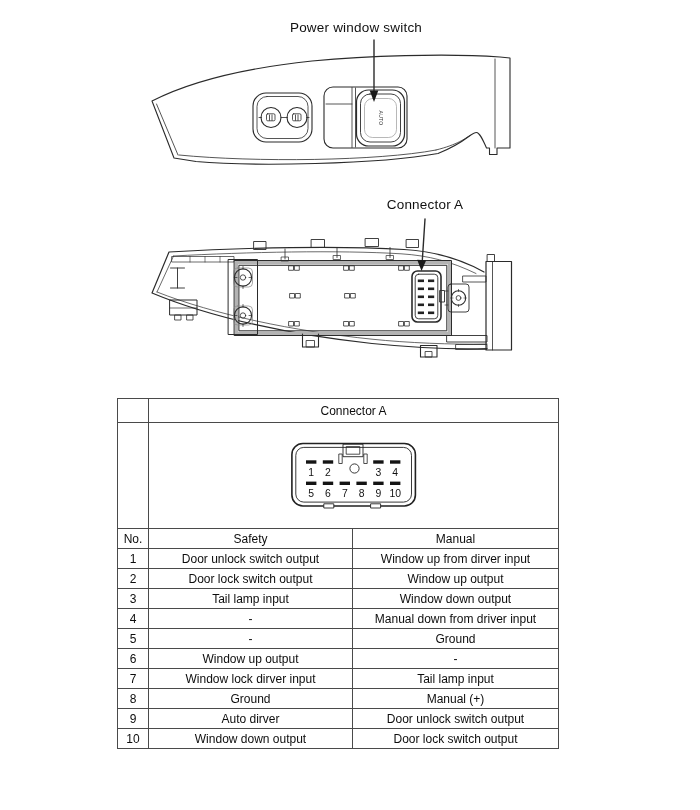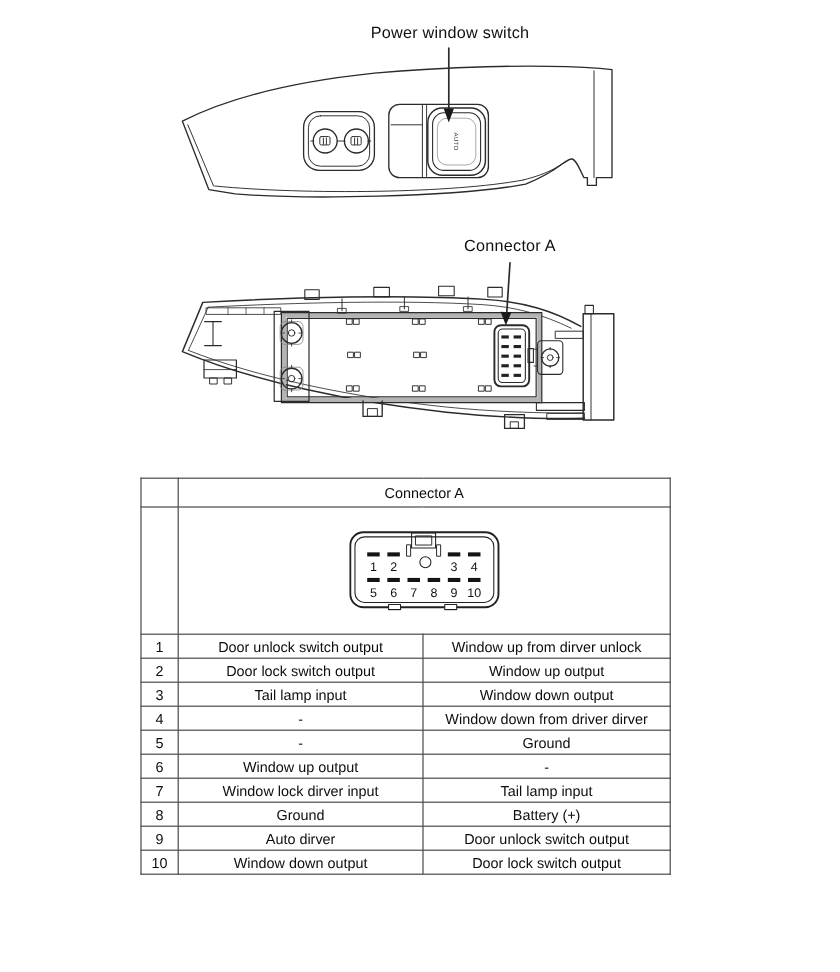--- a/index.html
+++ b/index.html
@@ -1,21 +1,21 @@
 <!DOCTYPE html>
 <html><head>
 <meta charset="utf-8">
 <style>
   html,body{margin:0;padding:0;background:#ffffff;}
   .stage{position:relative;width:700px;height:810px;background:#ffffff;
          font-family:"Liberation Sans",sans-serif;color:#111;overflow:hidden;}
   svg.lineart{position:absolute;left:0;top:0;display:block;}
   .fig-label{position:absolute;transform:translateX(-50%);font-size:13.5px;
              color:#101010;white-space:nowrap;letter-spacing:.2px;}
-  #label-top{left:375px;top:20px;}
+  #label-top{left:356px;top:20px;}
   #label-bottom{left:425px;top:197px;}
   table.pin-table{position:absolute;left:117px;top:398px;width:441px;
                   border-collapse:collapse;table-layout:fixed;background:#fff;
                   border:1px solid #2e2e2e;}
   .pin-table td,.pin-table th{border:1px solid #4a4a4a;text-align:center;
                   vertical-align:middle;padding:0;font-size:12px;color:#0d0d0d;
                   font-weight:normal;overflow:hidden;}
   tr.r-title{height:24px;}
   tr.r-diagram{height:106px;}
   tr.r-cols{height:20px;}
@@ -226,59 +226,64 @@
               <text class="pin-num" x="53.8" y="55.2">7</text>
               <text class="pin-num" x="70.6" y="55.2">8</text>
               <text class="pin-num" x="87.4" y="55.2">9</text>
               <text class="pin-num" x="104.2" y="55.2">10</text>
             </g>
             <rect x="32.8" y="61.8" width="10" height="4.2" fill="#fff" stroke-width="0.9"></rect>
             <rect x="79.6" y="61.8" width="10" height="4.2" fill="#fff" stroke-width="0.9"></rect>
           </svg>
         </td>
       </tr>
+      <tr class="r-cols">
+        <th class="b">No.</th>
+        <th class="b">Safety</th>
+        <th class="b">Manual</th>
+      </tr>
       <tr class="r-data">
         <td>1</td>
         <td>Door unlock switch output</td>
-        <td>Window up from dirver unlock</td>
+        <td>Window up from dirver input</td>
       </tr>
       <tr class="r-data">
         <td>2</td>
         <td>Door lock switch output</td>
         <td>Window up output</td>
       </tr>
       <tr class="r-data">
         <td>3</td>
         <td>Tail lamp input</td>
         <td>Window down output</td>
       </tr>
       <tr class="r-data">
         <td>4</td>
         <td>-</td>
-        <td>Window down from driver dirver</td>
+        <td>Manual down from driver input</td>
       </tr>
       <tr class="r-data">
         <td>5</td>
         <td>-</td>
         <td>Ground</td>
       </tr>
       <tr class="r-data">
         <td>6</td>
         <td>Window up output</td>
         <td>-</td>
       </tr>
       <tr class="r-data">
         <td>7</td>
         <td>Window lock dirver input</td>
         <td>Tail lamp input</td>
       </tr>
       <tr class="r-data">
         <td>8</td>
         <td>Ground</td>
-        <td>Battery (+)</td>
+        <td>Manual (+)</td>
       </tr>
       <tr class="r-data">
         <td>9</td>
         <td>Auto dirver</td>
         <td>Door unlock switch output</td>
       </tr>
       <tr class="r-data">
         <td>10</td>
         <td>Window down output</td>
         <td>Door lock switch output</td>

